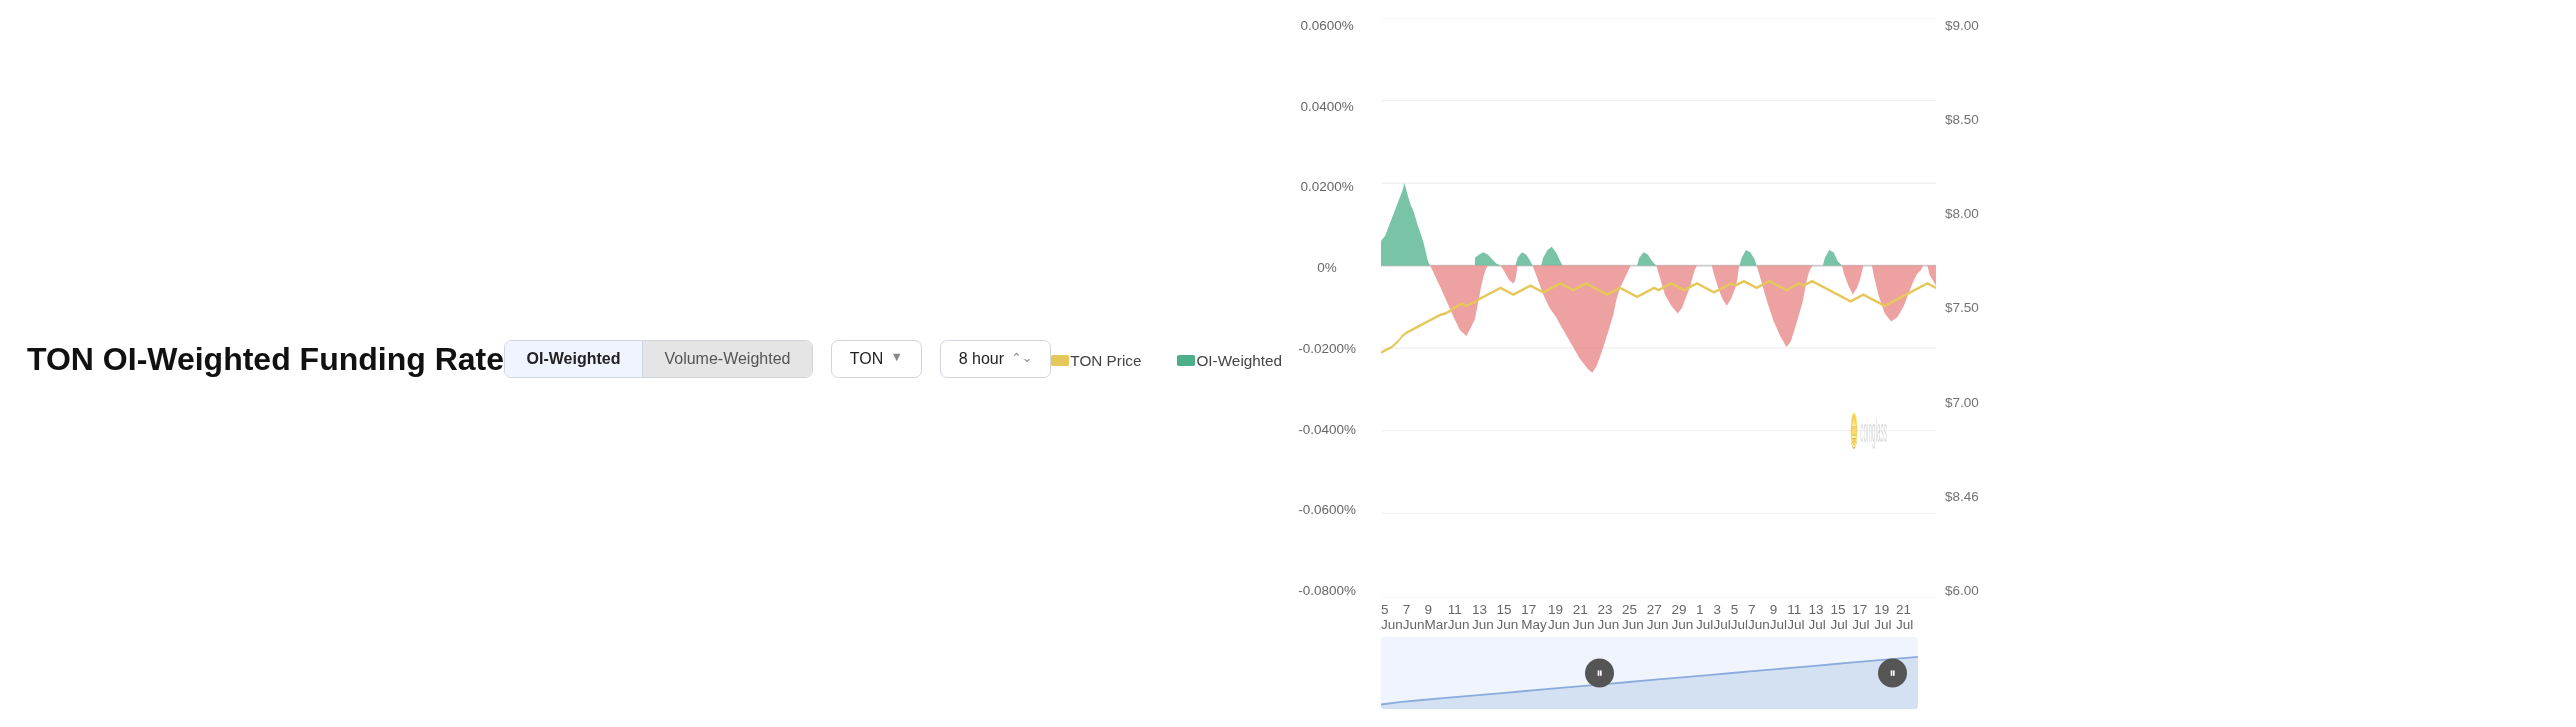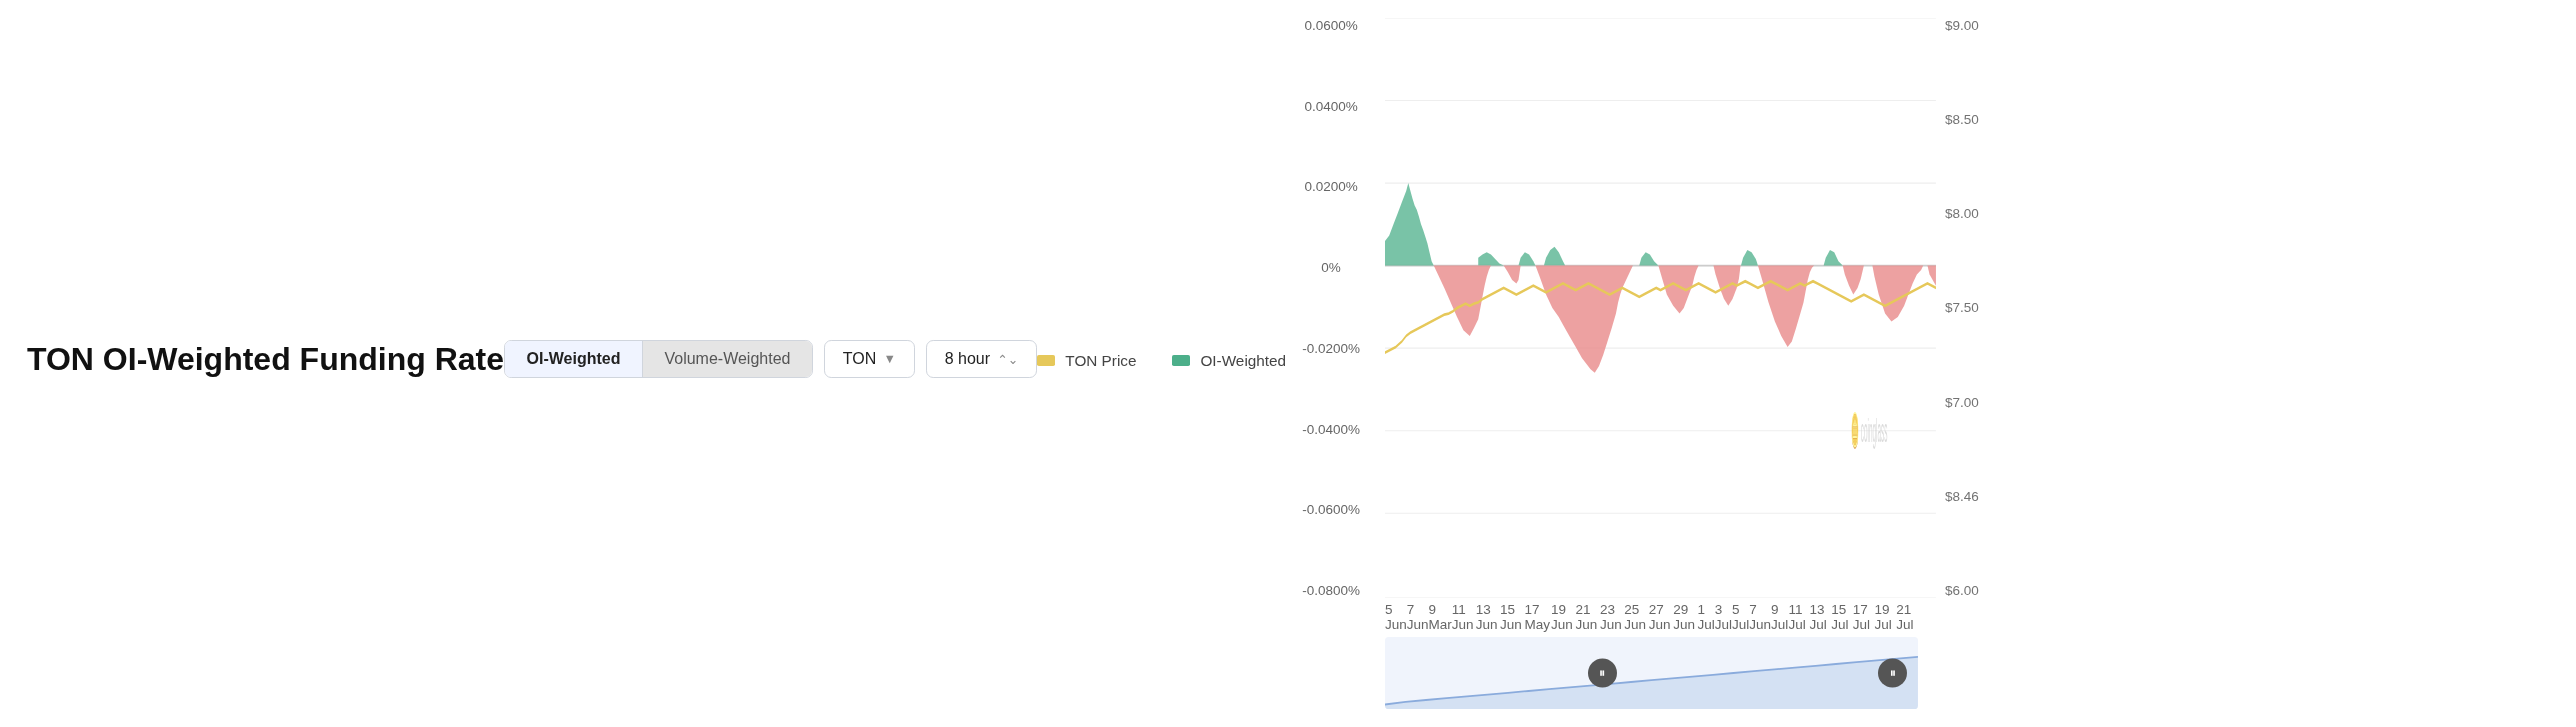--- a/index.html
+++ b/index.html
@@ -51,46 +51,47 @@
     .tab-btn.active {
       background: #f0f4ff;
       color: #222;
       font-weight: 600;
     }
     .tab-btn:not(:last-child) {
       border-right: 0.9px solid #d0d5dd;
     }
     .select-btn {
       display: flex;
-      align-items: center;
+      align-items: flex-start;
       gap: 7.2px;
       padding: 9px 18px;
       border: 0.9px solid #d0d5dd;
       border-radius: 7.2px;
       background: #fff;
       font-size: 16px;
       cursor: pointer;
       color: #222;
+      margin-left: 7px;
     }
     .select-btn .arrow {
       font-size: 12.6px;
       color: #888;
     }
     .legend {
       display: flex;
       justify-content: center;
       gap: 36px;
       margin-bottom: 5.4px;
       font-size: 15.3px;
       color: #444;
     }
     .legend-item {
       display: flex;
       align-items: center;
-      gap: 10px;
+      gap: 1px;
     }
     .legend-color {
       width: 18px;
       height: 10.8px;
       border-radius: 1.8px;
     }
     .chart-area {
       flex: 1;
       display: flex;
       flex-direction: column;

